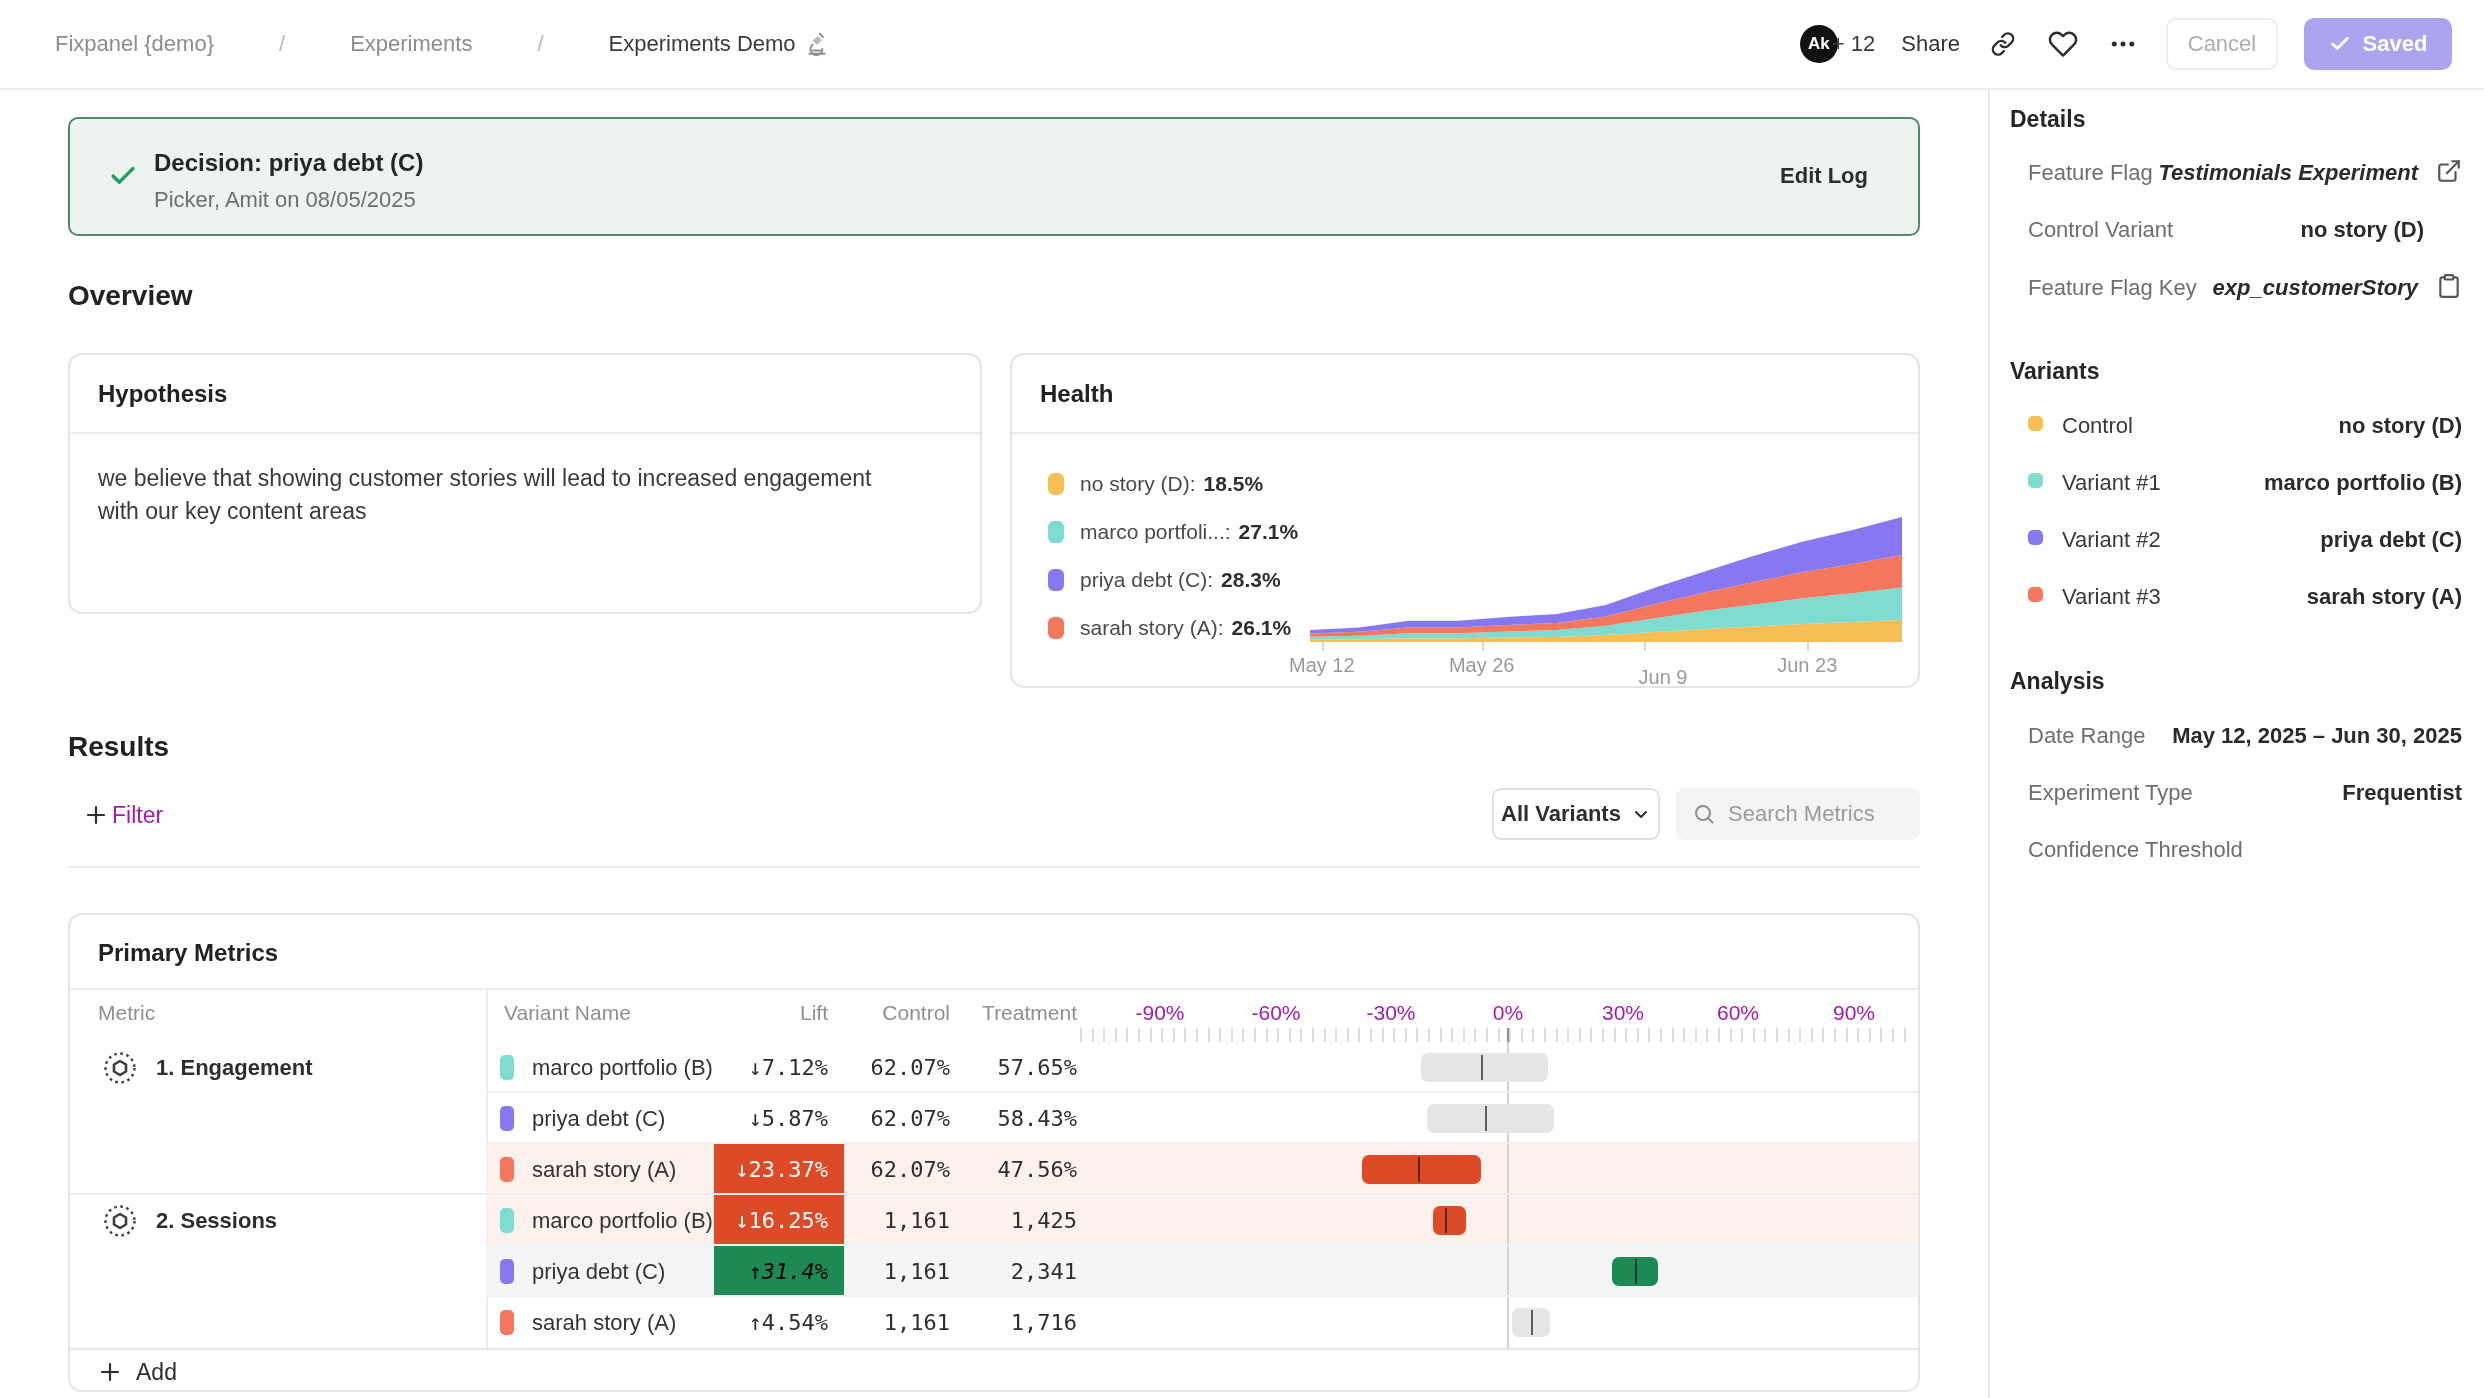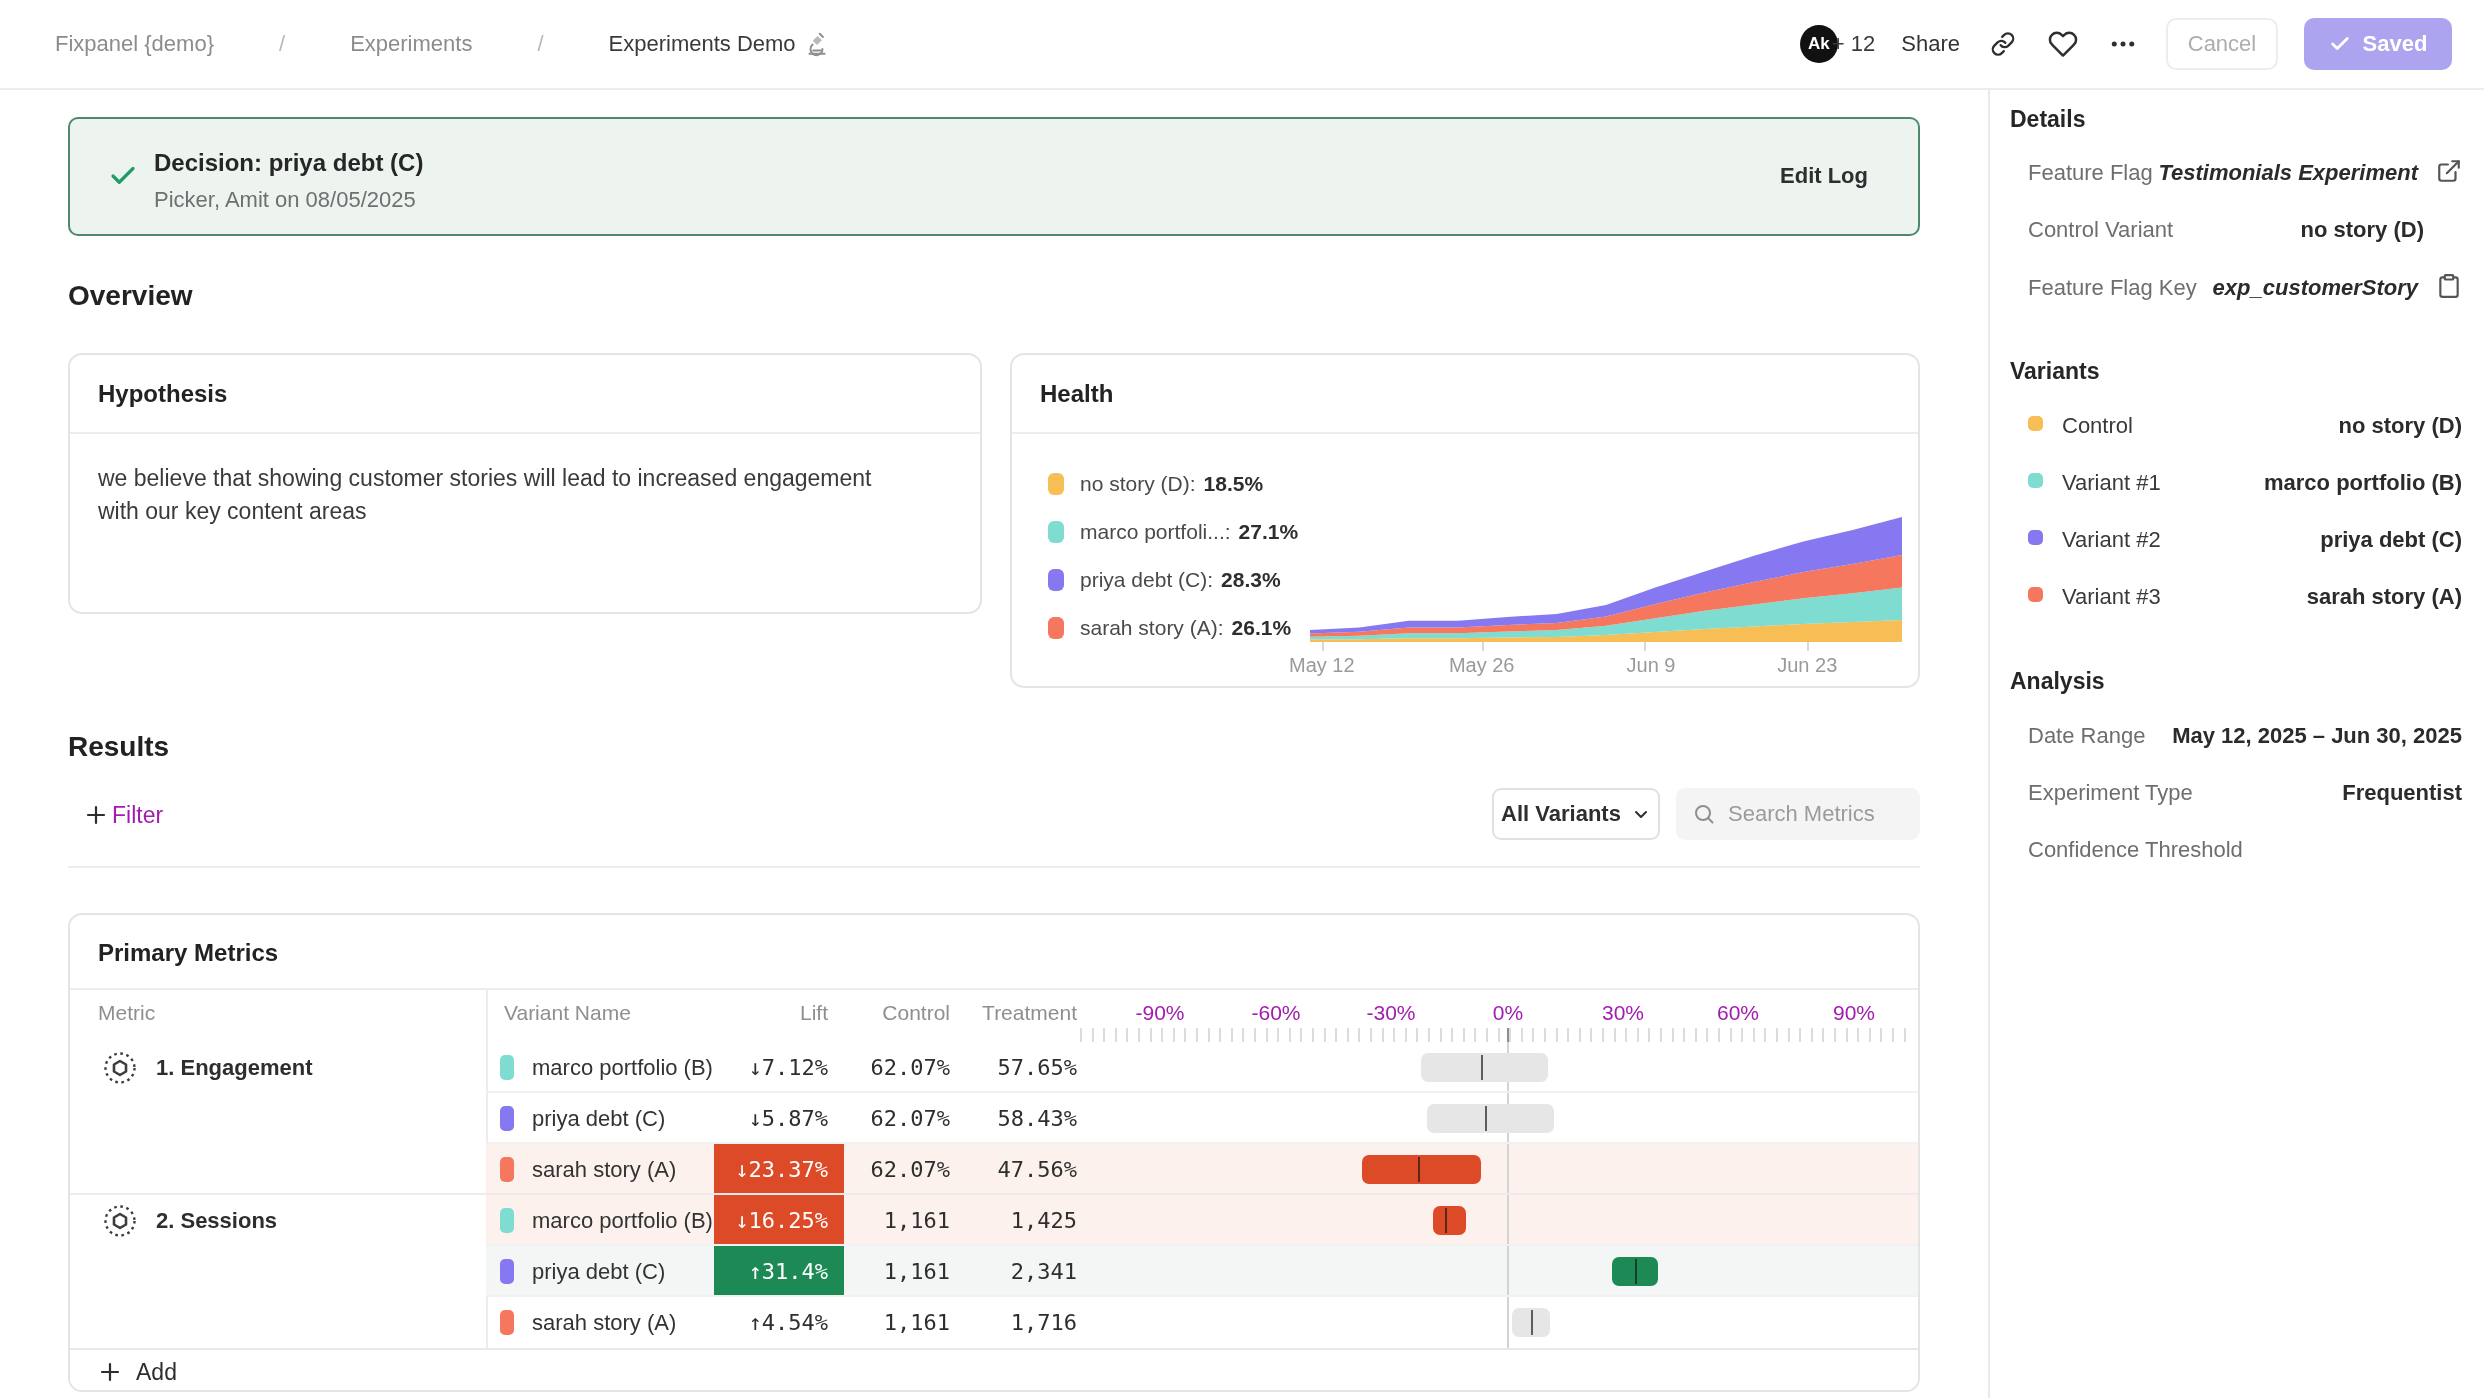--- a/index.html
+++ b/index.html
@@ -74,21 +74,21 @@
   .bg-pink .row-bg { background:#FCF1ED; }
   .bg-green .row-bg { background:#F3F6F4; }
   .row-line { position:absolute; left:416px; right:0; bottom:0; height:2px; background:#F1F1F1; }
   .row-line.full { left:0; background:#ECECEC; }
   .group-cell { position:absolute; left:32px; top:0; height:51px; display:flex; align-items:center; gap:18px; font-size:22px; font-weight:600; color:#2e2e2e; }
   .row-chip { position:absolute; left:430px; top:13px; width:14px; height:25px; border-radius:5px; }
   .vname { position:absolute; left:462px; top:13px; font-size:22px; color:#333; }
   .lift-cell { position:absolute; left:644px; top:0; width:130px; height:51px; display:flex; align-items:center; justify-content:flex-end; padding-right:16px; font-size:22px; }
   .lift-plain { color:#2e2e2e; }
   .lift-red { background:var(--red-cell); color:#fff; }
-  .lift-green { background:var(--green-cell); color:#ffffff; }
+  .lift-green { background:var(--green-cell); color:#000000;font-style:italic; }
   .num-cell { position:absolute; top:13px; width:140px; text-align:right; font-size:22px; color:#2e2e2e; }
   .ctrl { left:740px; } .trt { left:867px; }
   .zline { position:absolute; left:1437px; top:0; width:2px; height:51px; background:#D3D3D3; }
   .ci-bar { position:absolute; top:11px; height:29px; border-radius:7px; }
   .ci-bar.gray { background:#E6E6E6; } .ci-bar.red { background:var(--red-cell); } .ci-bar.green { background:var(--green-cell); }
   .ci-tick { position:absolute; top:13px; width:2px; height:25px; background:rgba(20,20,20,.65); }
   .addrow { left:0; top:433px; width:1852px; height:46px; border-top:2px solid #E8E8E8; display:flex; align-items:center; padding-left:28px; gap:14px; font-size:23px; font-weight:500; color:#2e2e2e; cursor:pointer; background:#fff; }
 
   
   .sidebar { left:1988px; top:90px; width:496px; height:1308px; border-left:2px solid #EAEAEA; background:#fff; }
@@ -213,21 +213,21 @@
       <polygon points="0.0,119.8 49.3,118.8 98.7,116.3 148.0,116.3 197.3,114.5 246.7,113.1 296.0,108.8 345.3,101.3 394.7,93.8 444.0,87.5 493.3,81.3 542.7,76.3 592.0,70.6 592.0,103.1 542.7,105.0 493.3,106.9 444.0,109.4 394.7,111.9 345.3,115.0 296.0,118.1 246.7,120.0 197.3,120.5 148.0,121.3 98.7,121.3 49.3,122.3 0.0,122.5" fill="#7EDCD1"></polygon>
       <polygon points="0.0,116.6 49.3,114.8 98.7,110.6 148.0,110.6 197.3,108.0 246.7,105.9 296.0,99.4 345.3,86.9 394.7,75.6 444.0,65.0 493.3,55.0 542.7,46.9 592.0,38.1 592.0,70.6 542.7,76.3 493.3,81.3 444.0,87.5 394.7,93.8 345.3,101.3 296.0,108.8 246.7,113.1 197.3,114.5 148.0,116.3 98.7,116.3 49.3,118.8 0.0,119.8" fill="#F5775D"></polygon>
       <polygon points="0.0,113.1 49.3,110.4 98.7,103.8 148.0,103.8 197.3,99.9 246.7,97.1 296.0,88.1 345.3,70.6 394.7,54.4 444.0,38.8 493.3,24.4 542.7,13.1 592.0,0.0 592.0,38.1 542.7,46.9 493.3,55.0 444.0,65.0 394.7,75.6 345.3,86.9 296.0,99.4 246.7,105.9 197.3,108.0 148.0,110.6 98.7,110.6 49.3,114.8 0.0,116.6" fill="#8678F0"></polygon>
     </svg>
   <div id="health-xticks" class="abs hxticks">
       <div class="hxtick-line" style="left: 11.84px;"></div>
       <div class="hxtick-lab" style="left: 11.84px;">May 12</div>
       <div class="hxtick-line" style="left: 171.68px;"></div>
       <div class="hxtick-lab" style="left: 171.68px;">May 26</div>
       <div class="hxtick-line" style="left: 334.48px;"></div>
-      <div class="hxtick-lab" style="left: 341px;">Jun 9</div>
+      <div class="hxtick-lab" style="left: 353px; margin-top: 12px;">Jun 9</div>
       <div class="hxtick-line" style="left: 497.28px;"></div>
       <div class="hxtick-lab" style="left: 497.28px;">Jun 23</div>
     </div>
 </div>
 
 <div class="abs h2 results-h">Results</div>
 
 <div class="abs filter-btn">
   <span>
     <svg class="ic" width="24" height="24" viewBox="0 0 24 24" fill="none" stroke="#2e2e2e" stroke-width="2.2" stroke-linecap="round">

